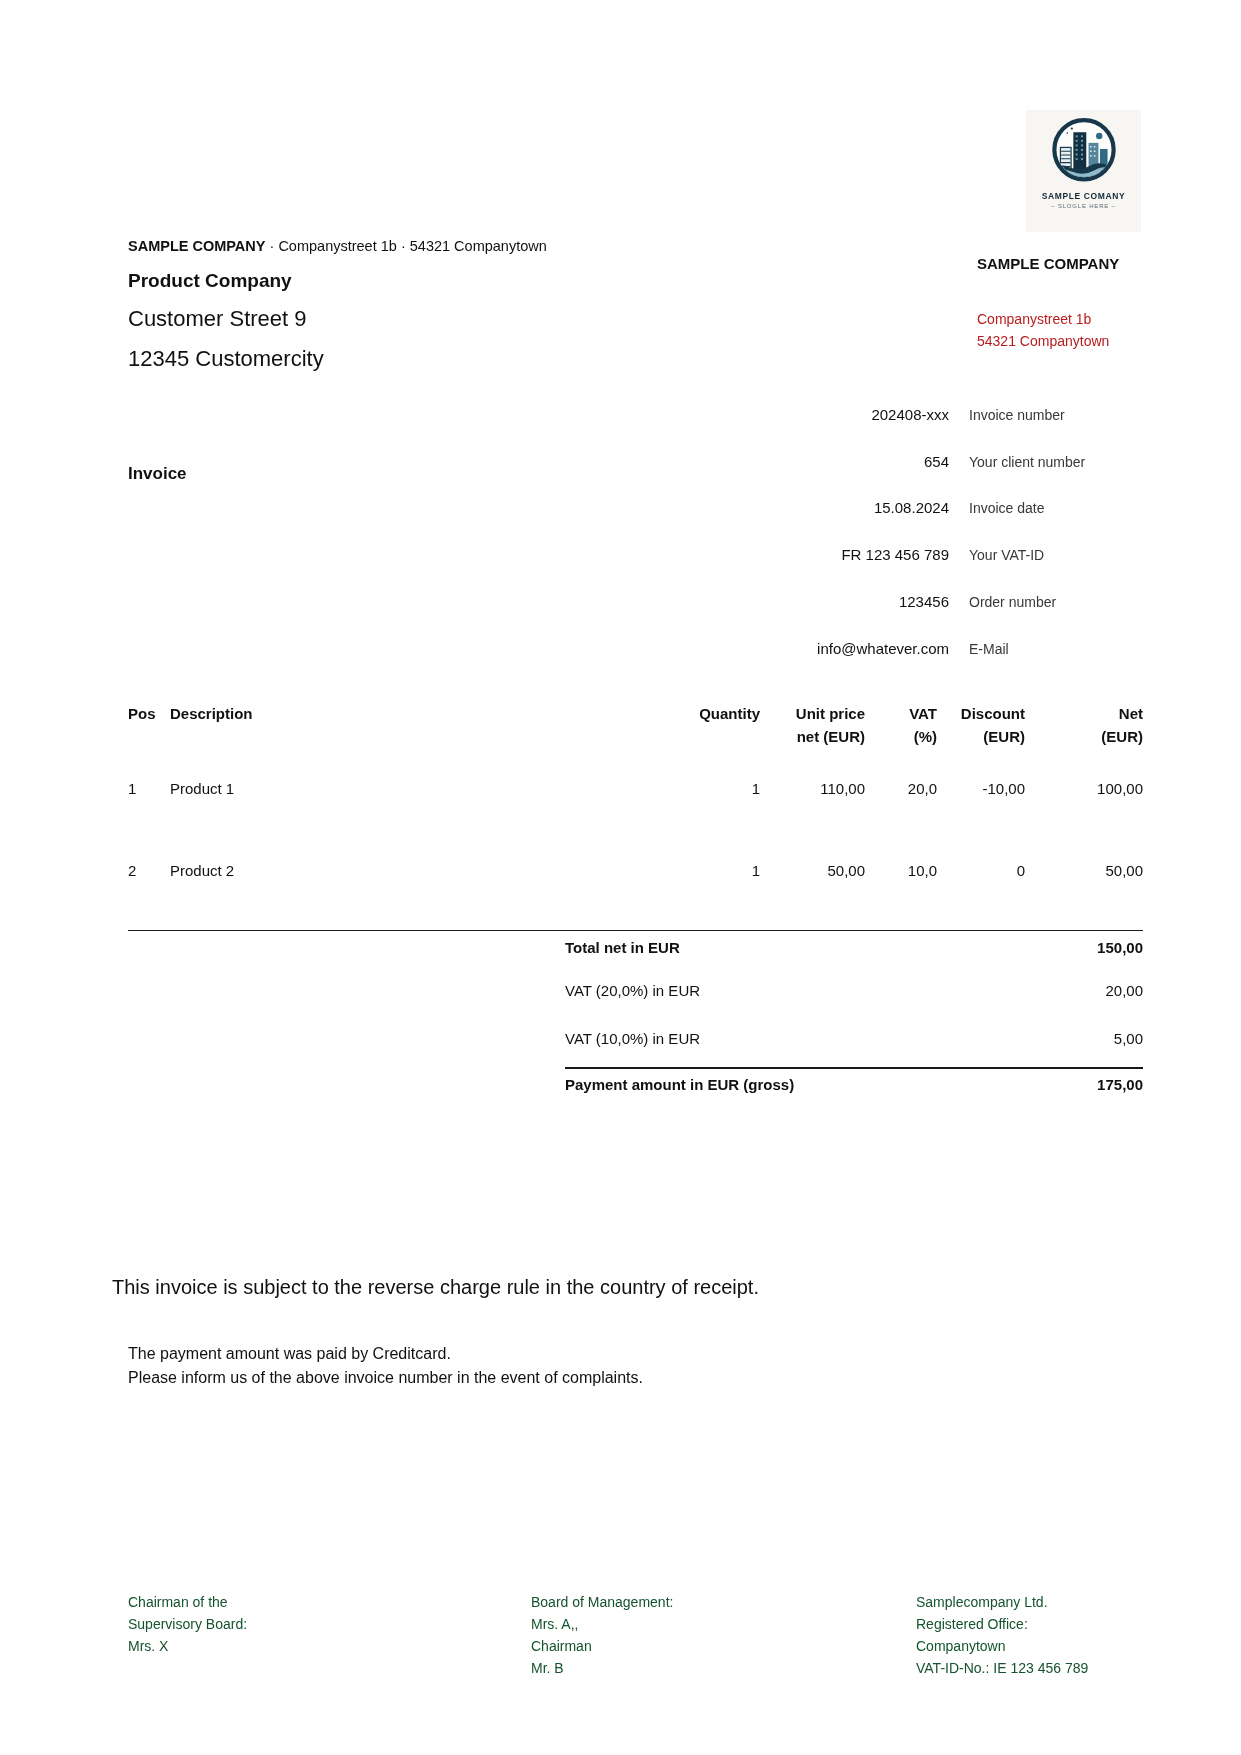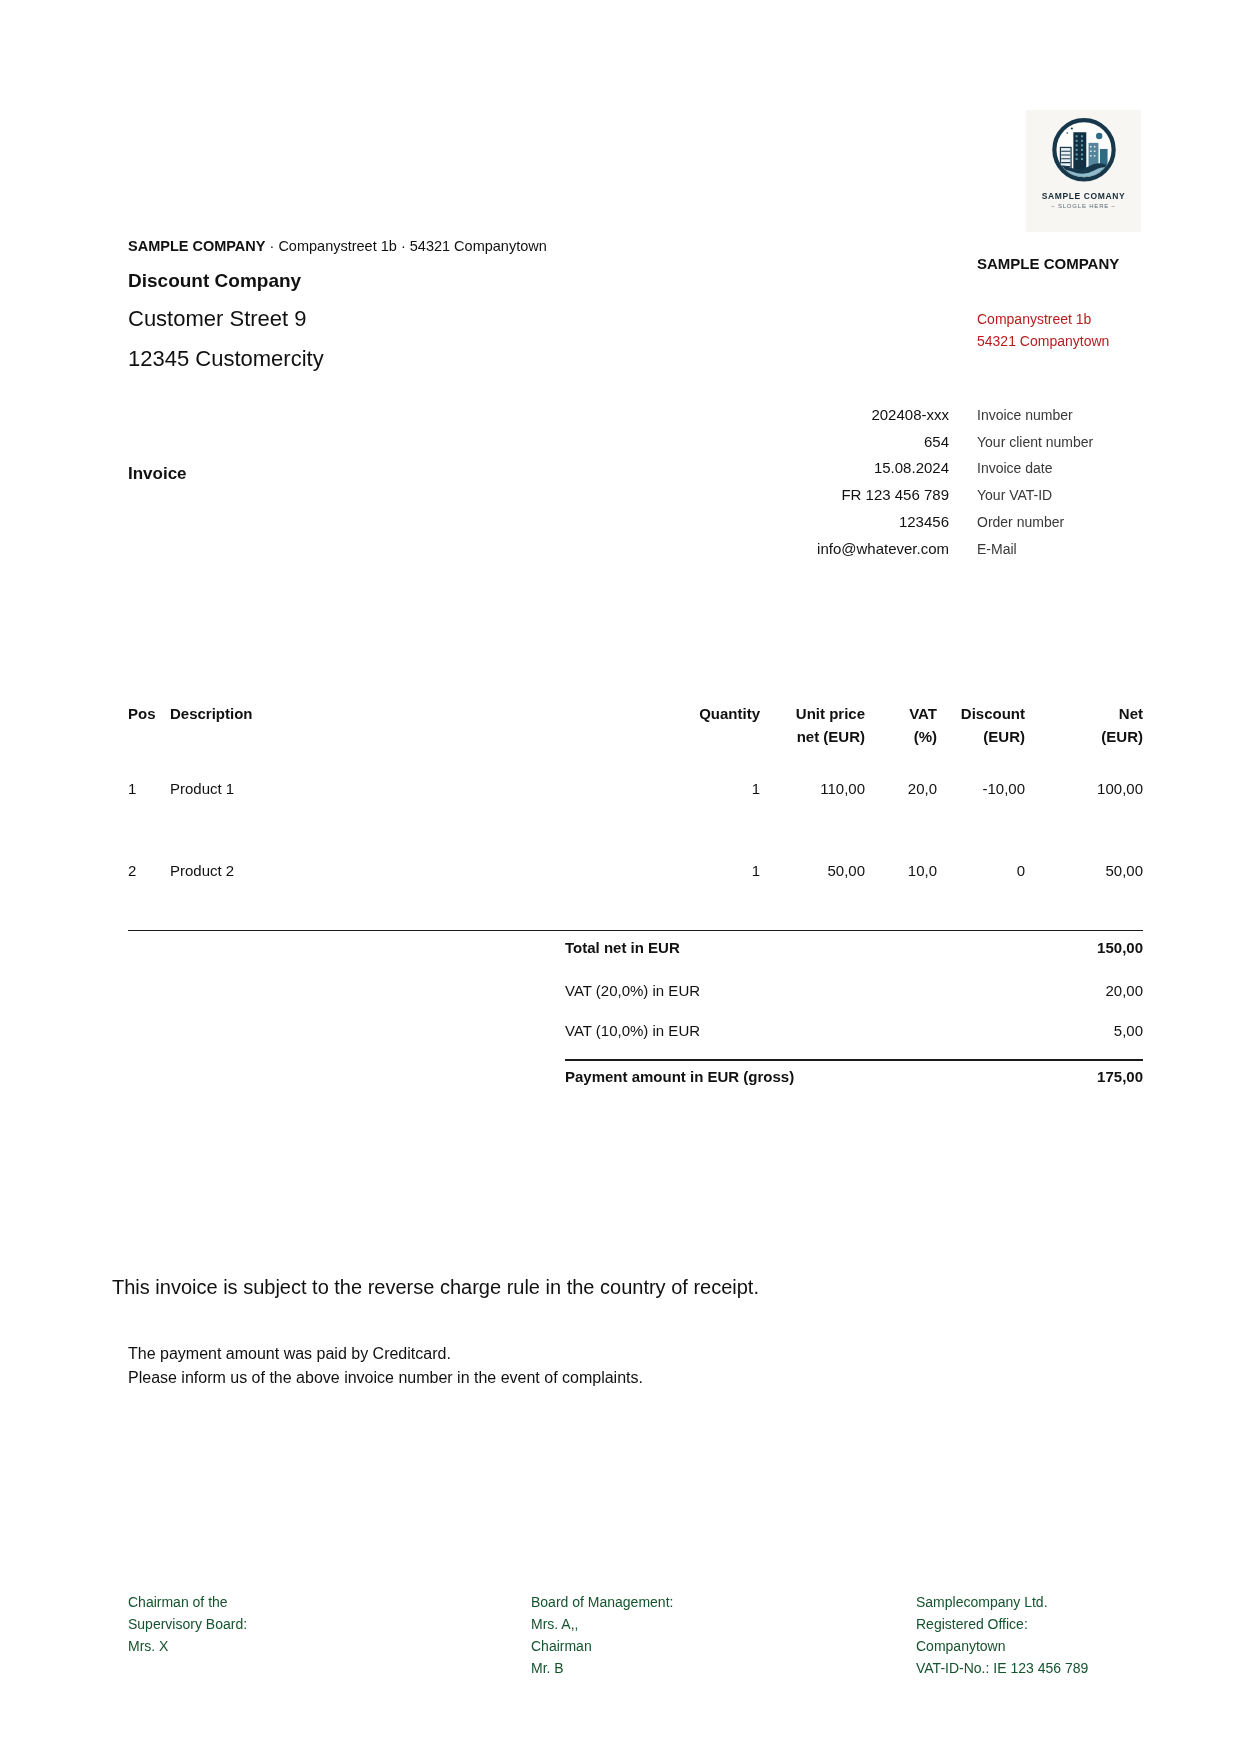--- a/index.html
+++ b/index.html
@@ -42,20 +42,21 @@
 
   .company-block { position:absolute; left:977px; top:255px; }
   .company-name { font-size:15px; font-weight:bold; }
   .company-addr { margin-top:37px; font-size:14px; line-height:21.5px; color:#b91c1c; }
 
   
   .meta-block {
     position:absolute; left:700px; top:402px; width:458px;
     display:grid; grid-template-columns:249px 1fr; column-gap:28px;
     align-items:baseline;
+    gap:20px;
   }
   .meta-value { text-align:right; font-size:15px; line-height:26.7px; color:#111; }
   .meta-label { font-size:14px; line-height:26.7px; color:#383838; }
 
   .invoice-title { position:absolute; left:128px; top:464px; font-size:17px; font-weight:bold; }
 
   
   .items { position:absolute; left:128px; top:702px; width:1015px; font-size:15px; }
   .tr { display:flex; align-items:flex-start; }
   .c-pos { width:42px; text-align:left; }
@@ -77,21 +78,21 @@
   }
   .divider-2 {
     width:100%; border-top:2px solid #1a1a1a; margin-top:18px;
   }
 
   
   .totals { position:absolute; left:565px; top:938px; width:578px; font-size:15px; }
   .total-row { display:flex; justify-content:space-between; line-height:20px; }
   .total-row.bold { font-weight:bold; }
   .t2 { margin-top:23px; }
-  .t3 { margin-top:20px;text-align:right; }
+  .t3 { margin-top:28px;text-align:right; }
   .t4 { margin-top:6px; }
 
   
   .note-1 { position:absolute; left:112px; top:1276px; font-size:20px; }
   .note-2 { position:absolute; left:128px; top:1342px; font-size:16px; line-height:23.5px; }
 
   
   .footer-col { position:absolute; top:1591px; font-size:14px; line-height:22px; color:#14532d; }
   .f1 { left:128px; }
   .f2 { left:531px; }
@@ -157,21 +158,21 @@
     <div class="logo-name">SAMPLE COMANY</div>
     <div class="logo-slogan">– SLOGLE HERE –</div>
   </div>
 
   <div class="sender-line">
     <span class="b">SAMPLE COMPANY</span>
     <span>· Companystreet 1b ·  54321 Companytown</span>
   </div>
 
   <div class="customer-block">
-    <div class="customer-name">Discount Company</div>
+    <div class="customer-name">Product Company</div>
     <div class="customer-line">Customer Street 9</div>
     <div class="customer-line">12345 Customercity</div>
   </div>
 
   <div class="company-block">
     <div class="company-name">SAMPLE COMPANY</div>
     <div class="company-addr">
       <div>Companystreet 1b</div>
       <div>54321 Companytown</div>
     </div>

